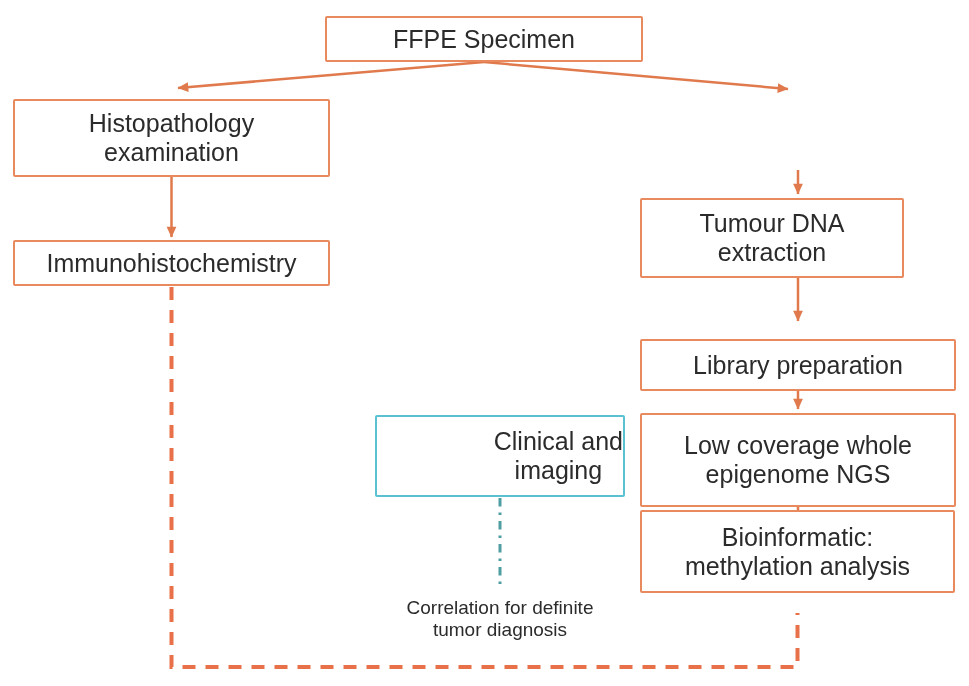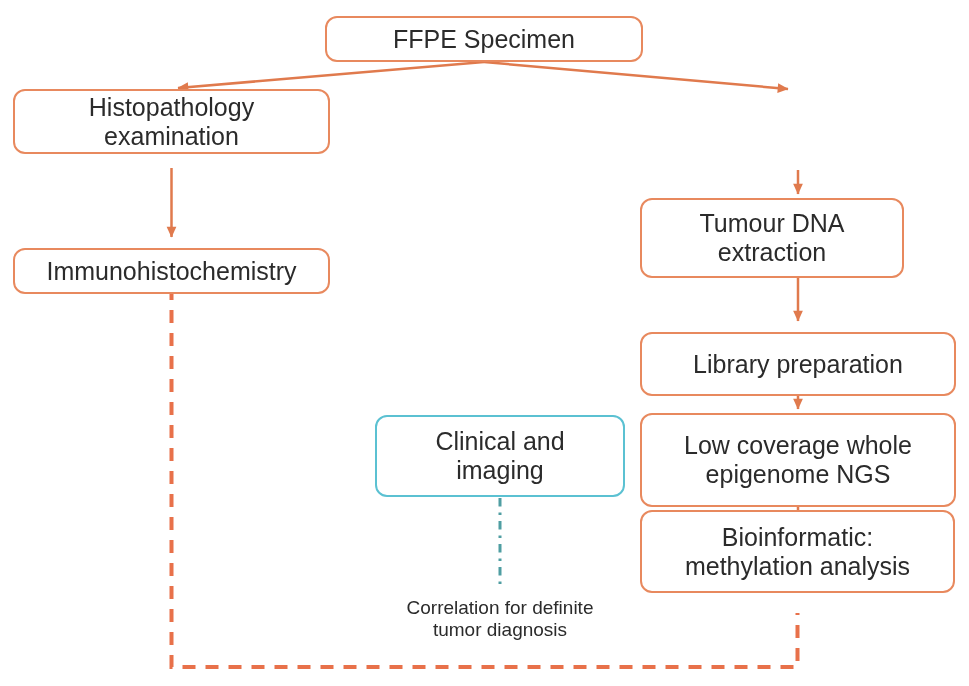--- a/index.html
+++ b/index.html
@@ -19,32 +19,33 @@
     position: absolute;
     left: 0;
     top: 0;
     z-index: 1;
   }
   .node {
     position: absolute;
     z-index: 2;
     background: #ffffff;
     border: 2.5px solid #E8895E;
-    border-radius: 12px;
+    border-radius: 2px;
     display: flex;
     align-items: center;
     justify-content: center;
     text-align: center;
     color: #2b2b2b;
     font-size: 25px;
     line-height: 1.16;
     box-sizing: border-box;
   }
   .node.blue {
     border-color: #5BC1D2;
+    justify-content: flex-end;
   }
   .node-label {
     white-space: pre-line;
   }
   .free-label {
     position: absolute;
     z-index: 2;
     color: #2b2b2b;
     font-size: 19px;
     line-height: 1.16;
@@ -76,36 +77,36 @@
 
     <path d="M171.5,287 L171.5,667 L797.5,667 L797.5,613" stroke="#E8714A" stroke-width="4" fill="none" stroke-dasharray="13 10"></path>
 
     <path d="M500,498 L500,589" stroke="#4F9EA2" stroke-width="3" fill="none" stroke-dasharray="8.5 6 2.5 6"></path>
   </svg>
 
   <div class="node" style="left:325px; top:16px; width:318px; height:46px;">
     <span class="node-label">FFPE Specimen</span>
   </div>
 
-  <div class="node" style="left:13px; top:89px; width:317px; height:65px;">
+  <div class="node" style="left:13px; top:99px; width:317px; height:78px;">
     <span class="node-label">Histopathology
 examination</span>
   </div>
 
-  <div class="node" style="left:13px; top:248px; width:317px; height:46px;">
+  <div class="node" style="left:13px; top:240px; width:317px; height:46px;">
     <span class="node-label">Immunohistochemistry</span>
   </div>
 
 
   <div class="node" style="left:640px; top:198px; width:264px; height:80px;">
     <span class="node-label">Tumour DNA
 extraction</span>
   </div>
 
-  <div class="node" style="left:640px; top:332px; width:316px; height:64px;">
+  <div class="node" style="left:640px; top:339px; width:316px; height:52px;">
     <span class="node-label">Library preparation</span>
   </div>
 
   <div class="node" style="left:640px; top:413px; width:316px; height:94px;">
     <span class="node-label">Low coverage whole
 epigenome NGS</span>
   </div>
 
   <div class="node" style="left:640px; top:510px; width:315px; height:83px;">
     <span class="node-label">Bioinformatic:

